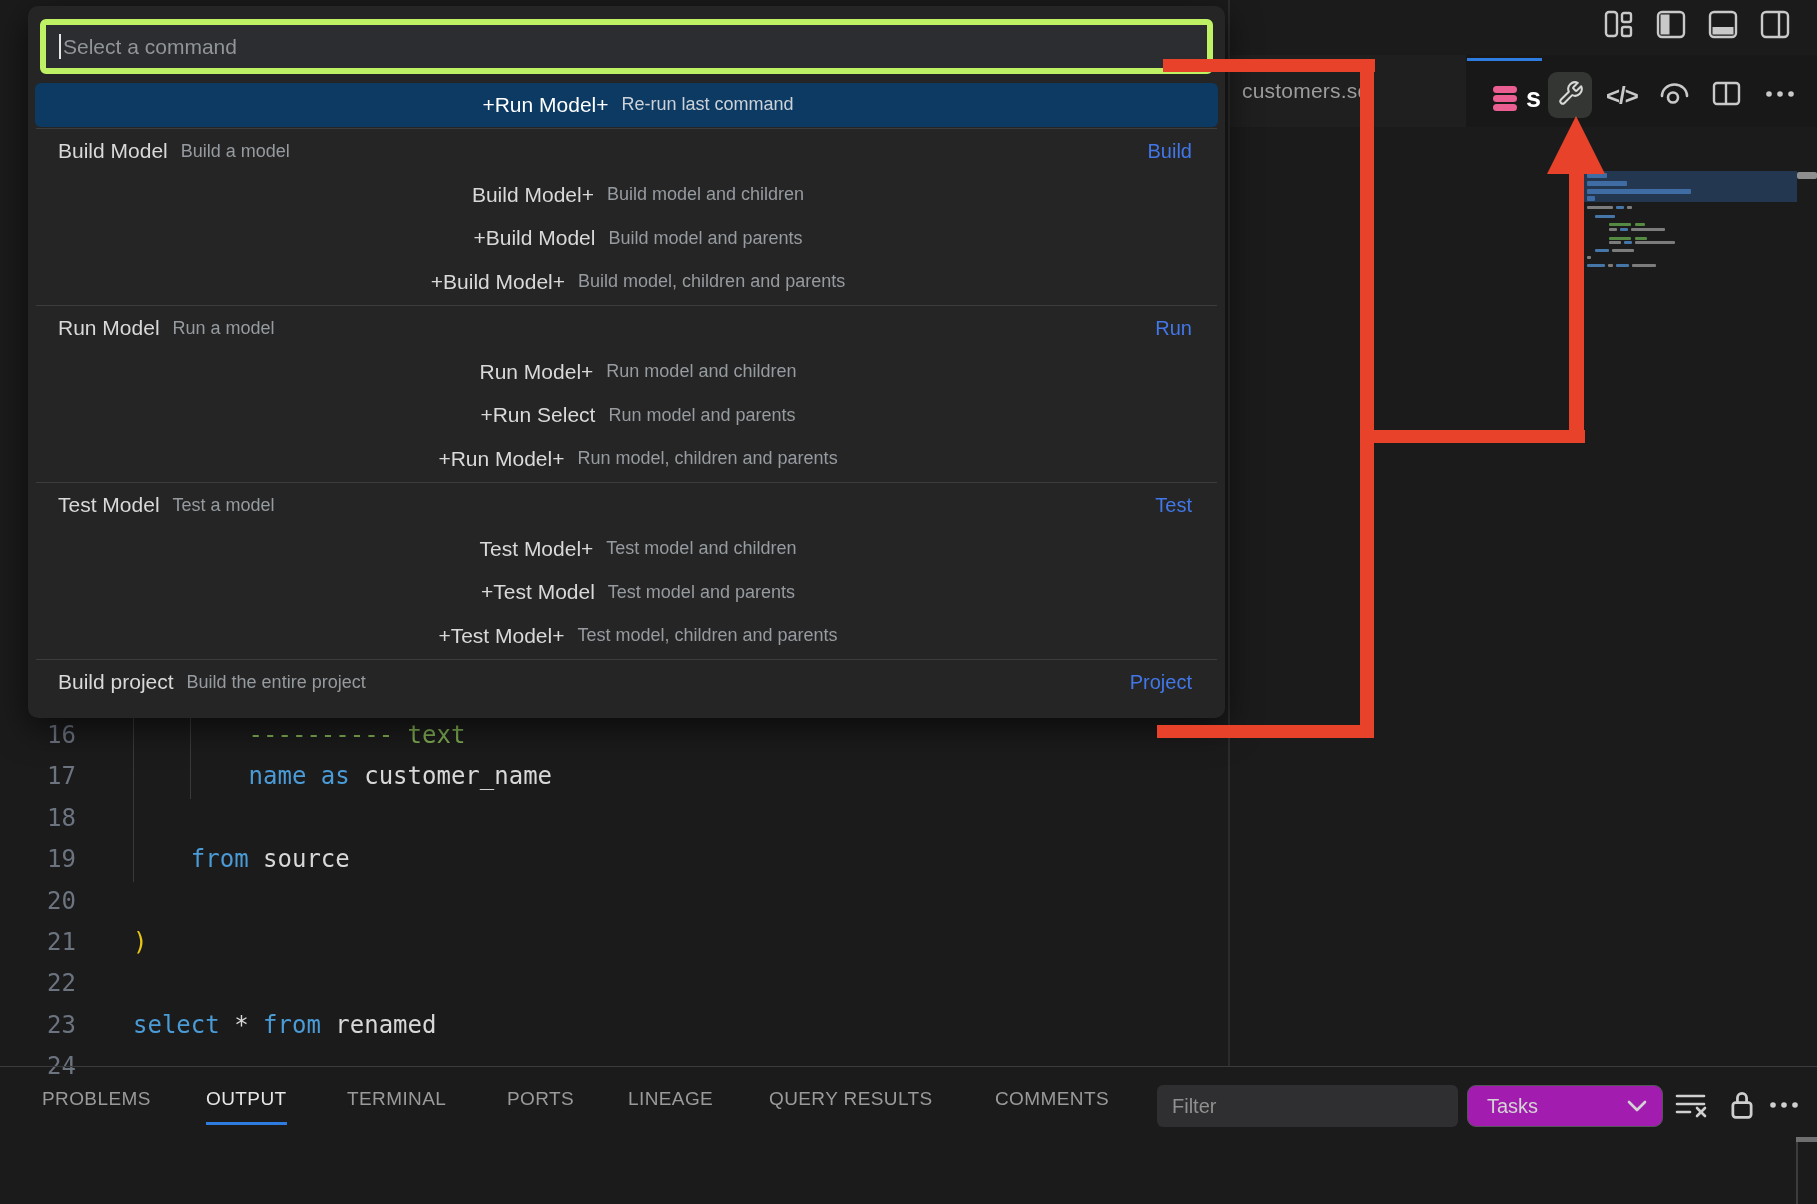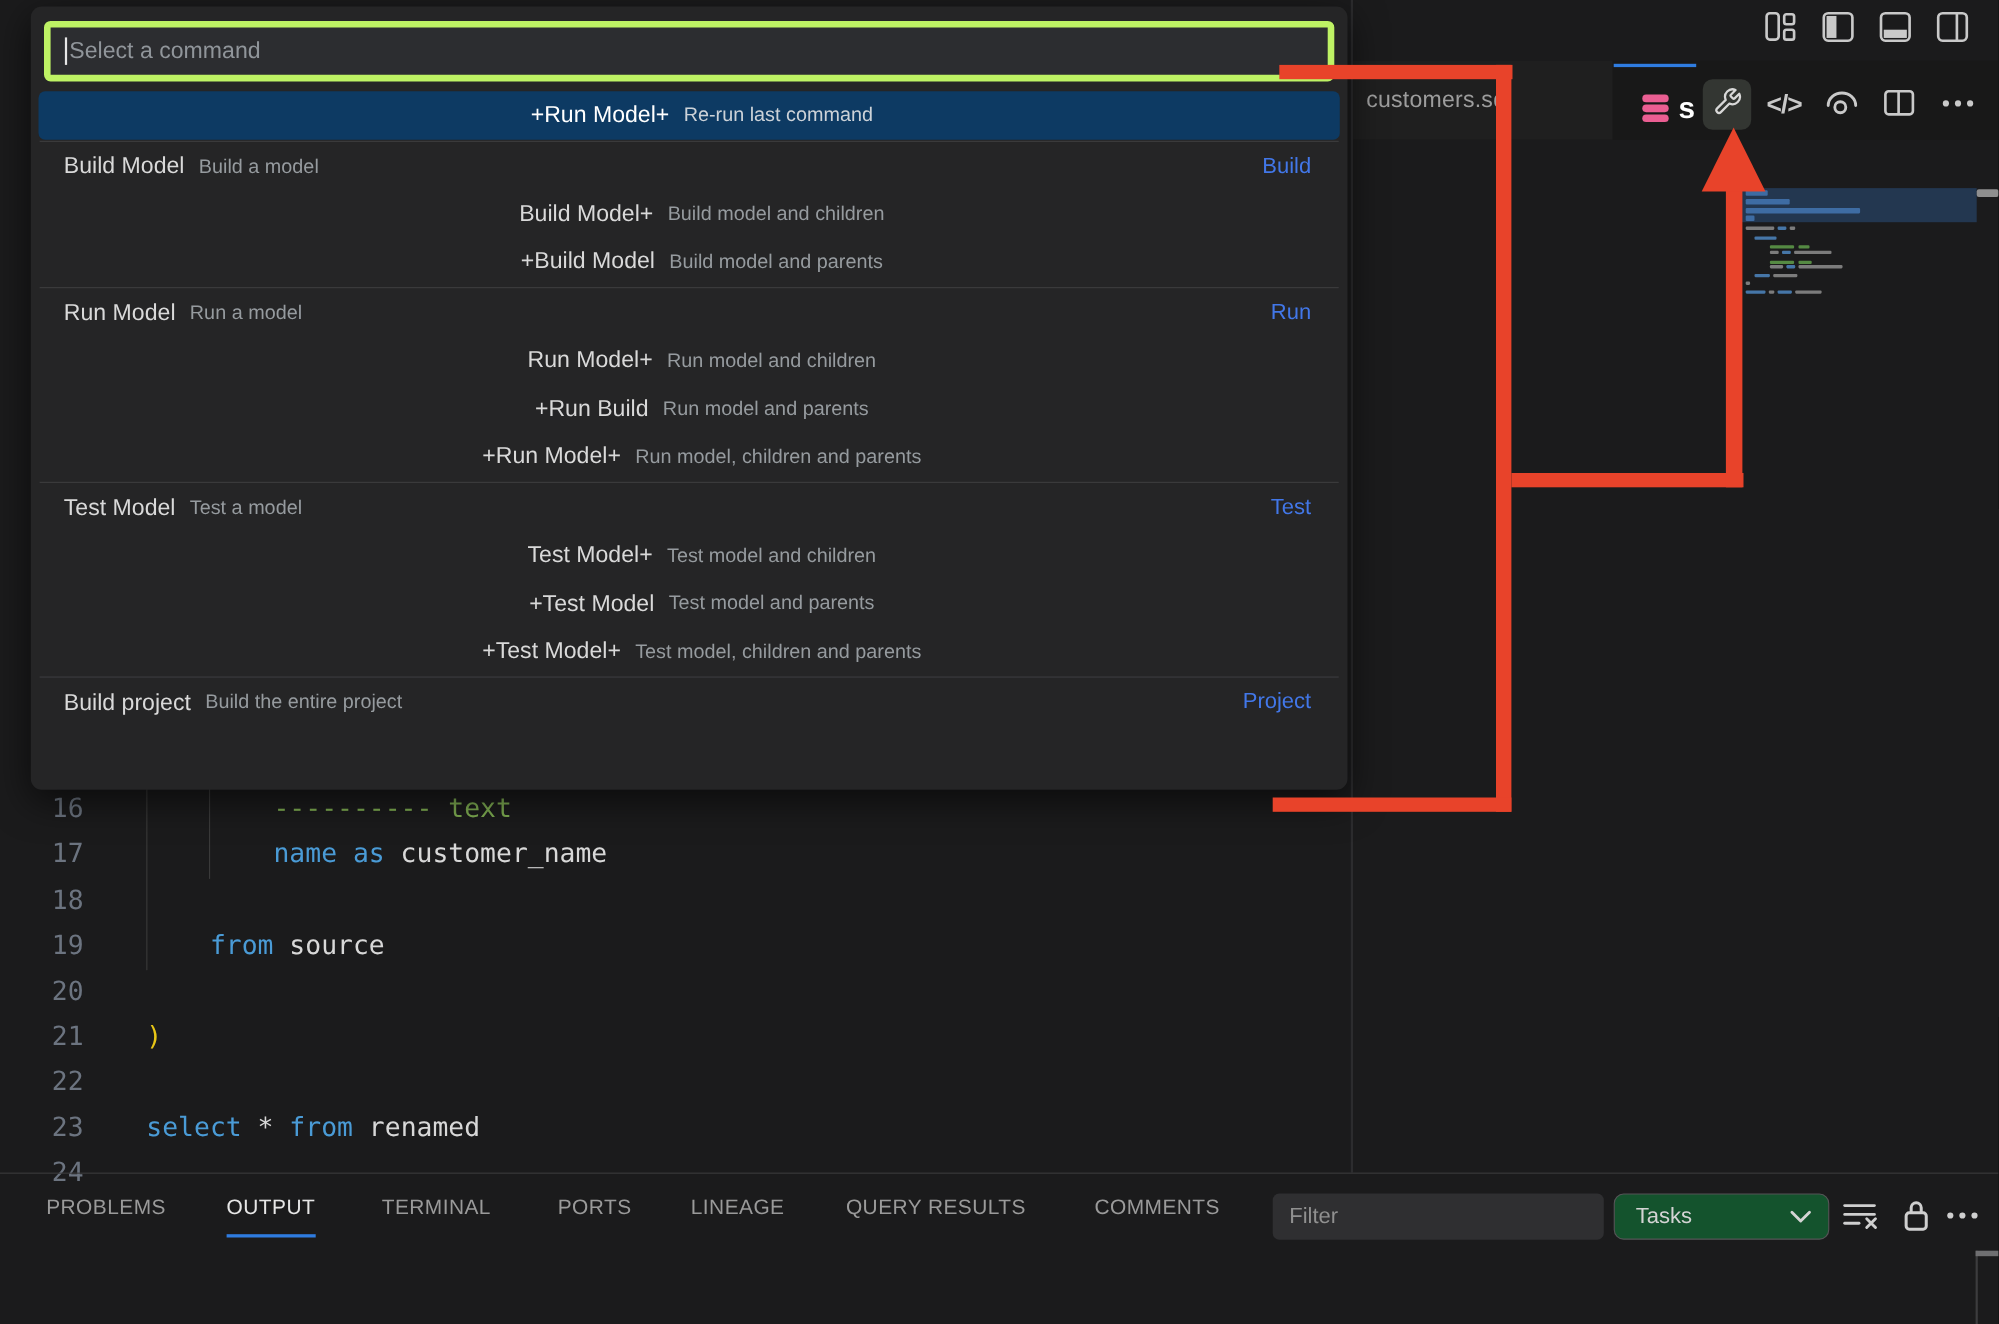--- a/index.html
+++ b/index.html
@@ -55,21 +55,21 @@
   #panel-tabs .ptab:nth-child(2){left:206px;}
   #panel-tabs .ptab:nth-child(3){left:347px;}
   #panel-tabs .ptab:nth-child(4){left:507px;}
   #panel-tabs .ptab:nth-child(5){left:628px;}
   #panel-tabs .ptab:nth-child(6){left:769px;}
   #panel-tabs .ptab:nth-child(7){left:995px;}
   .filterbox{position:absolute;left:1157px;top:1085px;width:301px;height:42px;background:#2f2f31;border-radius:6px;
              display:flex;align-items:center;cursor:text;}
   .filterbox span{margin-left:15px;font-size:20px;color:#909090;}
   .tasksbox{position:absolute;left:1467px;top:1085px;width:194px;height:40px;border:1px solid #555557;border-radius:9px;
-            background:#14532d;display:flex;align-items:center;cursor:pointer;}
+            background:#a21caf;display:flex;align-items:center;cursor:pointer;}
   .tasksbox span{margin-left:19px;font-size:20px;color:#d4d4d4;}
   .tasksbox svg{margin-left:auto;margin-right:15px;}
   .panicon{position:absolute;top:1090px;cursor:pointer;}
   .clearicon{left:1674px;}
   .lockicon{left:1728px;}
   .pdots{left:1768px;top:1094px;}
   .panel-scroll-line{position:absolute;left:1796px;top:1137px;width:2px;height:67px;background:#3c3c3e;}
   .panel-scroll-thumb{position:absolute;left:1796px;top:1137px;width:21px;height:5px;background:#6f6f71;}
 
   
@@ -287,32 +287,36 @@
           <span class="pbadge">Build</span>
         </div>
         <div class="prow">
           <span class="plabel">Build Model+</span>
           <span class="pdesc">Build model and children</span>
         </div>
         <div class="prow">
           <span class="plabel">+Build Model</span>
           <span class="pdesc">Build model and parents</span>
         </div>
+        <div class="prow">
+          <span class="plabel">+Build Model+</span>
+          <span class="pdesc">Build model, children and parents</span>
+        </div>
         <div class="pdivider"></div>
         <div class="prow">
           <span class="plabel">Run Model</span>
           <span class="pdesc">Run a model</span>
           <span class="pbadge">Run</span>
         </div>
         <div class="prow">
           <span class="plabel">Run Model+</span>
           <span class="pdesc">Run model and children</span>
         </div>
         <div class="prow">
-          <span class="plabel">+Run Build</span>
+          <span class="plabel">+Run Select</span>
           <span class="pdesc">Run model and parents</span>
         </div>
         <div class="prow">
           <span class="plabel">+Run Model+</span>
           <span class="pdesc">Run model, children and parents</span>
         </div>
         <div class="pdivider"></div>
         <div class="prow">
           <span class="plabel">Test Model</span>
           <span class="pdesc">Test a model</span>

